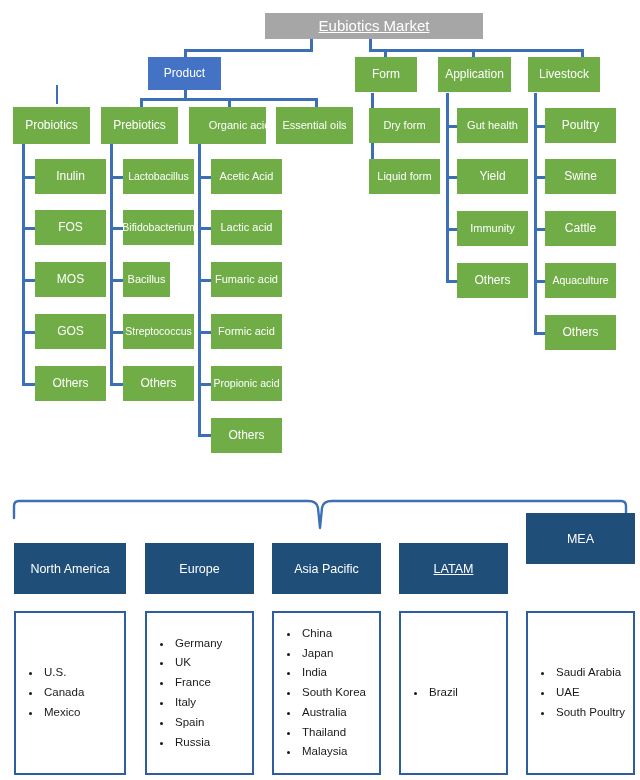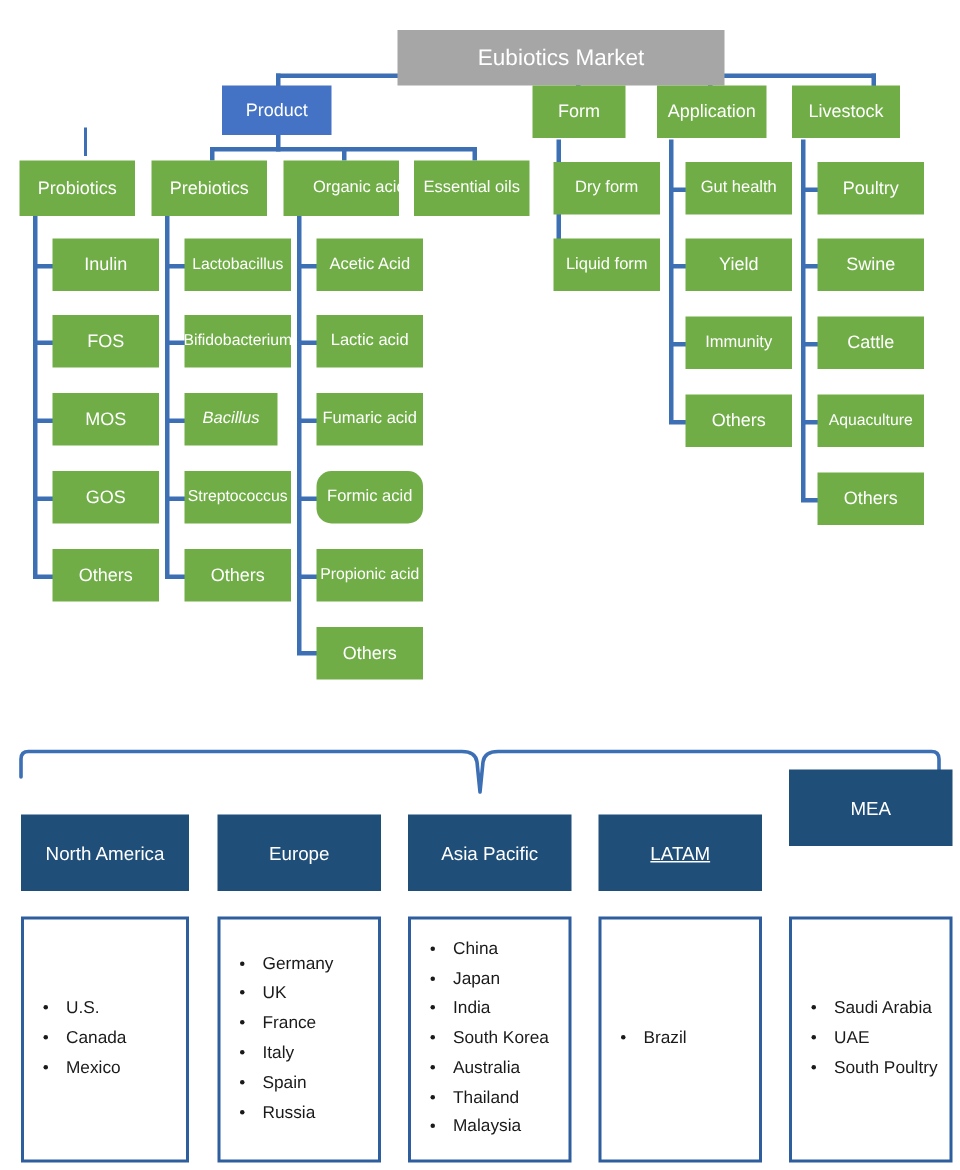--- a/index.html
+++ b/index.html
@@ -130,48 +130,48 @@
   <div class="ln h" style="left:446px;top:228px;width:13px;"></div>
   <div class="ln h" style="left:446px;top:280px;width:13px;"></div>
 
   <div class="ln v" style="left:534px;top:93px;height:240px;"></div>
   <div class="ln h" style="left:534px;top:125px;width:13px;"></div>
   <div class="ln h" style="left:534px;top:176px;width:13px;"></div>
   <div class="ln h" style="left:534px;top:228px;width:13px;"></div>
   <div class="ln h" style="left:534px;top:280px;width:13px;"></div>
   <div class="ln h" style="left:534px;top:332px;width:13px;"></div>
 
-  <div class="node n-title" style="left:265px;top:20px;width:218px;height:37px;">Eubiotics Market</div>
+  <div class="node n-title" style="left:265px;top:13px;width:218px;height:26px;text-decoration:underline;">Eubiotics Market</div>
 
   <div class="node n-blue" style="left:148px;top:57px;width:73px;height:33px;">Product</div>
   <div class="node n-green" style="left:355px;top:57px;width:62px;height:35px;">Form</div>
   <div class="node n-green" style="left:438px;top:57px;width:73px;height:35px;">Application</div>
   <div class="node n-green" style="left:528px;top:57px;width:72px;height:35px;">Livestock</div>
 
   <div class="node n-green" style="left:13px;top:107px;width:77px;height:37px;">Probiotics</div>
   <div class="node n-green" style="left:101px;top:107px;width:77px;height:37px;">Prebiotics</div>
   <div class="node n-green small" style="left:189px;top:107px;width:77px;height:37px;padding-left:24px;">Organic acid</div>
   <div class="node n-green small" style="left:276px;top:107px;width:77px;height:37px;">Essential oils</div>
 
   <div class="node n-green" style="left:35px;top:159px;width:71px;height:35px;">Inulin</div>
   <div class="node n-green" style="left:35px;top:210px;width:71px;height:35px;">FOS</div>
   <div class="node n-green" style="left:35px;top:262px;width:71px;height:35px;">MOS</div>
   <div class="node n-green" style="left:35px;top:314px;width:71px;height:35px;">GOS</div>
   <div class="node n-green" style="left:35px;top:366px;width:71px;height:35px;">Others</div>
 
   <div class="node n-green xsmall" style="left:123px;top:159px;width:71px;height:35px;">Lactobacillus</div>
   <div class="node n-green xsmall wrap" style="left:123px;top:210px;width:71px;height:35px;">Bifidobacterium</div>
-  <div class="node n-green small" style="left:123px;top:262px;width:62px;height:35px;font-style:italic;">Bacillus</div>
+  <div class="node n-green small" style="left:123px;top:262px;width:47px;height:35px;">Bacillus</div>
   <div class="node n-green xsmall" style="left:123px;top:314px;width:71px;height:35px;">Streptococcus</div>
   <div class="node n-green" style="left:123px;top:366px;width:71px;height:35px;">Others</div>
 
   <div class="node n-green small" style="left:211px;top:159px;width:71px;height:35px;">Acetic Acid</div>
   <div class="node n-green small" style="left:211px;top:210px;width:71px;height:35px;">Lactic acid</div>
   <div class="node n-green small" style="left:211px;top:262px;width:71px;height:35px;">Fumaric acid</div>
-  <div class="node n-green small" style="left:211px;top:314px;width:71px;height:35px;border-radius:10px;">Formic acid</div>
+  <div class="node n-green small" style="left:211px;top:314px;width:71px;height:35px;">Formic acid</div>
   <div class="node n-green xsmall" style="left:211px;top:366px;width:71px;height:35px;">Propionic acid</div>
   <div class="node n-green" style="left:211px;top:418px;width:71px;height:35px;">Others</div>
 
   <div class="node n-green small" style="left:369px;top:108px;width:71px;height:35px;">Dry form</div>
   <div class="node n-green small" style="left:369px;top:159px;width:71px;height:35px;">Liquid form</div>
 
   <div class="node n-green small" style="left:457px;top:108px;width:71px;height:35px;">Gut health</div>
   <div class="node n-green" style="left:457px;top:159px;width:71px;height:35px;">Yield</div>
   <div class="node n-green small" style="left:457px;top:211px;width:71px;height:35px;">Immunity</div>
   <div class="node n-green" style="left:457px;top:263px;width:71px;height:35px;">Others</div>

